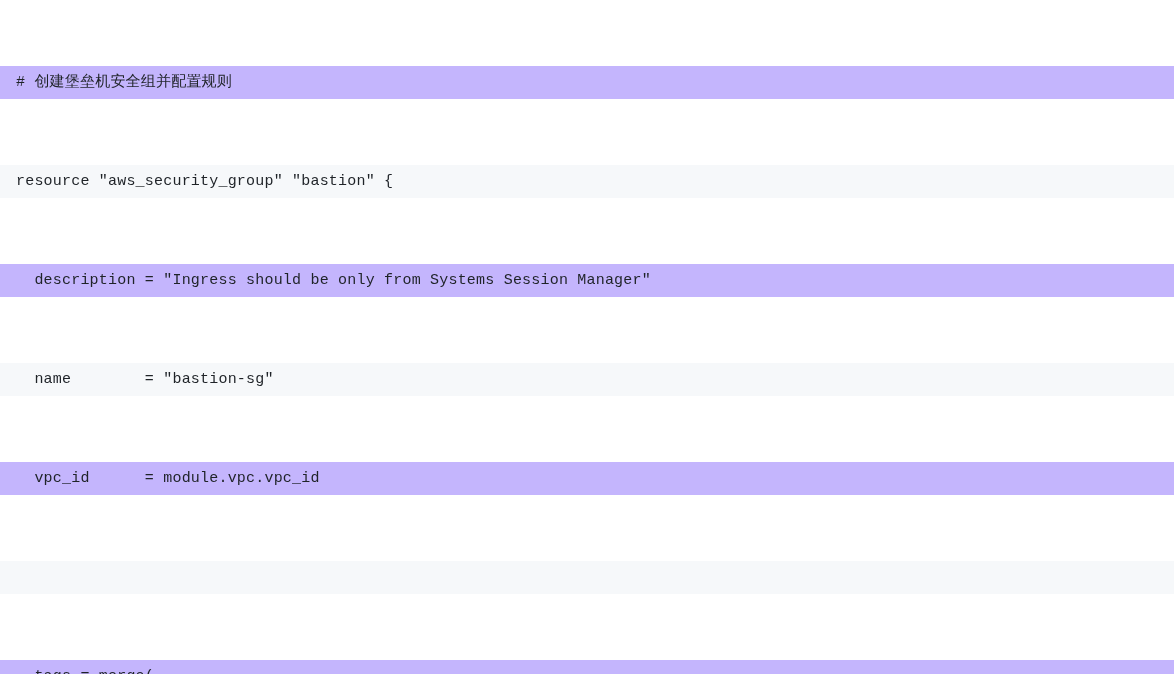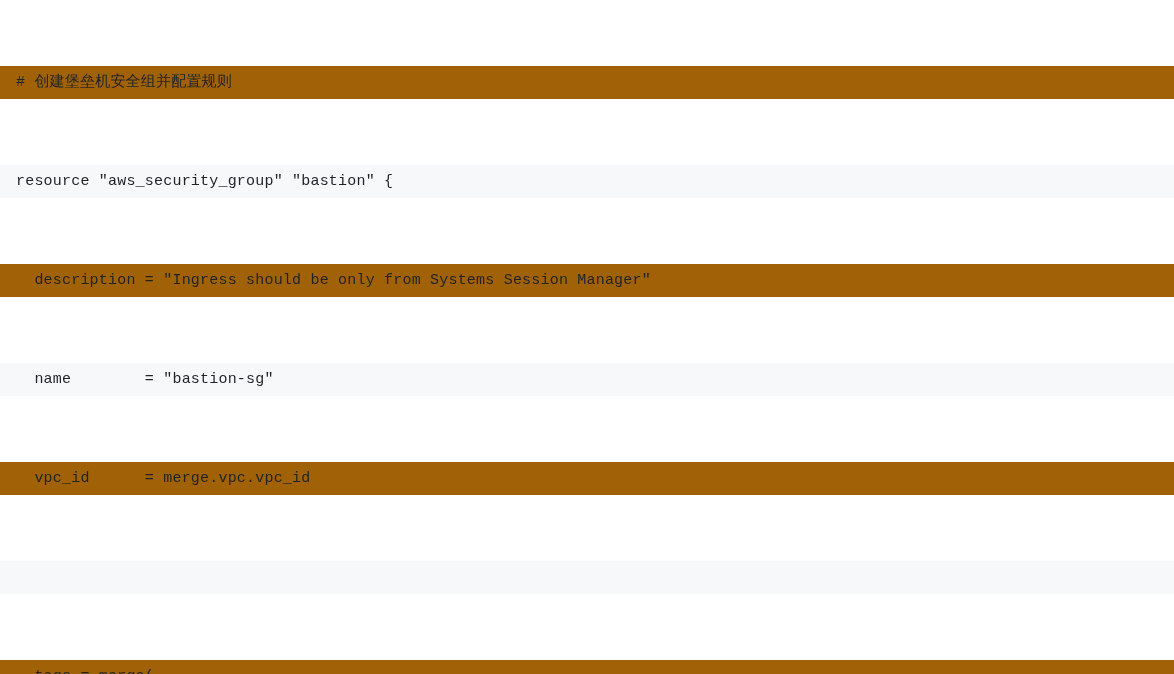--- a/index.html
+++ b/index.html
@@ -17,32 +17,32 @@
     white-space: pre;
     padding: 0;
   }
   .line {
     padding: 0 16px;
     height: 33px;
     display: flex;
     align-items: center;
     letter-spacing: 0.2px;
   }
-  .line.odd { background: #a16207; }
+  .line.odd { background: #c4b5fd; }
   .line.even { background: #f6f8fa; }
 </style>
 </head>
 <body>
 
 <div class="code-block">
   <div class="line odd"><span># 创建堡垒机安全组并配置规则</span></div>
   <div class="line even"><span>resource "aws_security_group" "bastion" {</span></div>
   <div class="line odd"><span>  description = "Ingress should be only from Systems Session Manager"</span></div>
   <div class="line even"><span>  name        = "bastion-sg"</span></div>
-  <div class="line odd"><span>  vpc_id      = merge.vpc.vpc_id</span></div>
+  <div class="line odd"><span>  vpc_id      = module.vpc.vpc_id</span></div>
   <div class="line even"><span></span></div>
   <div class="line odd"><span>  tags = merge(</span></div>
   
   
   
   
   
   
   
   

